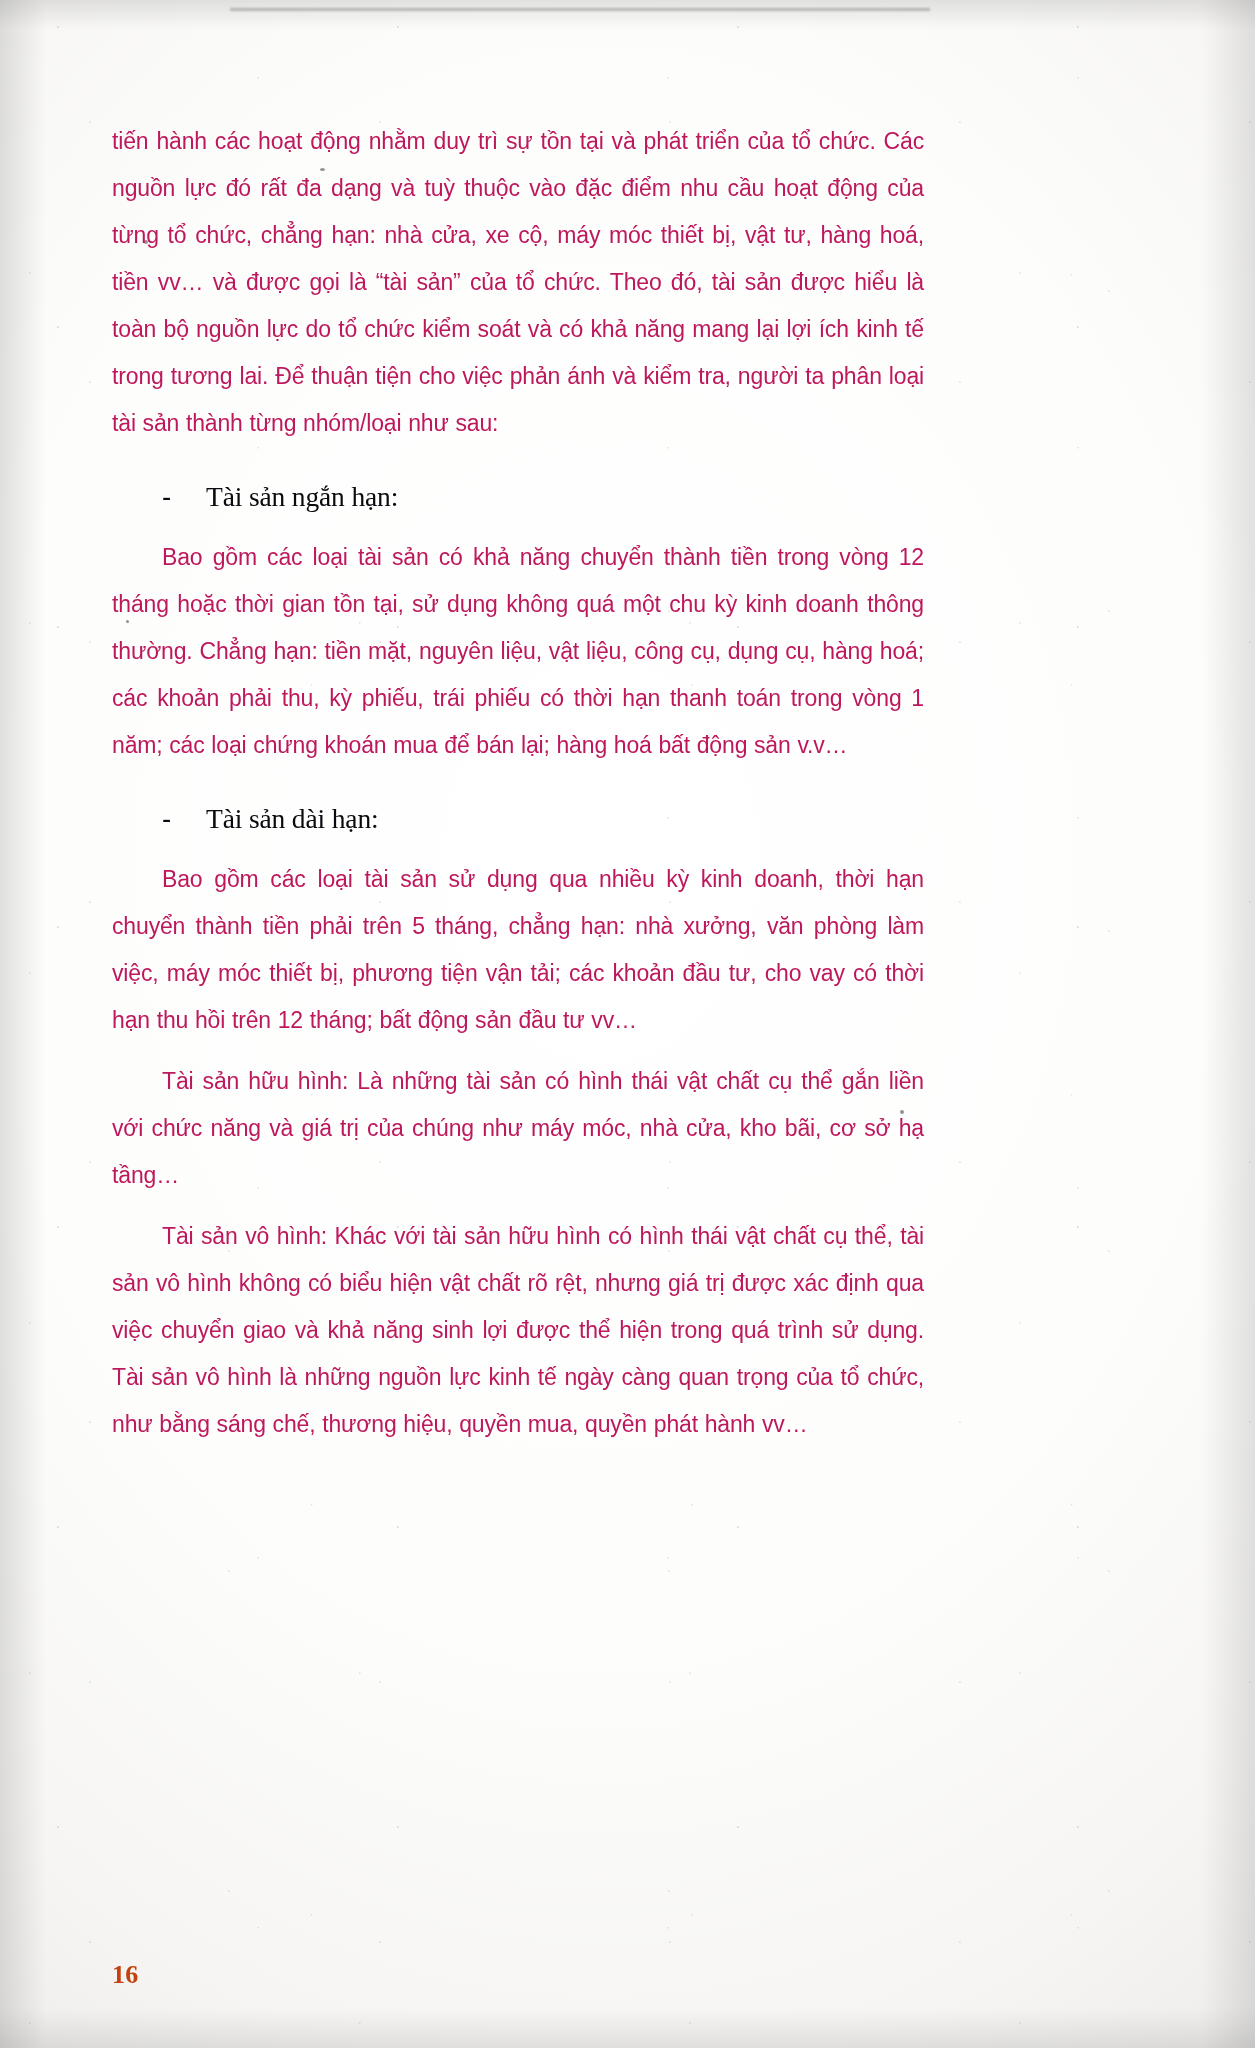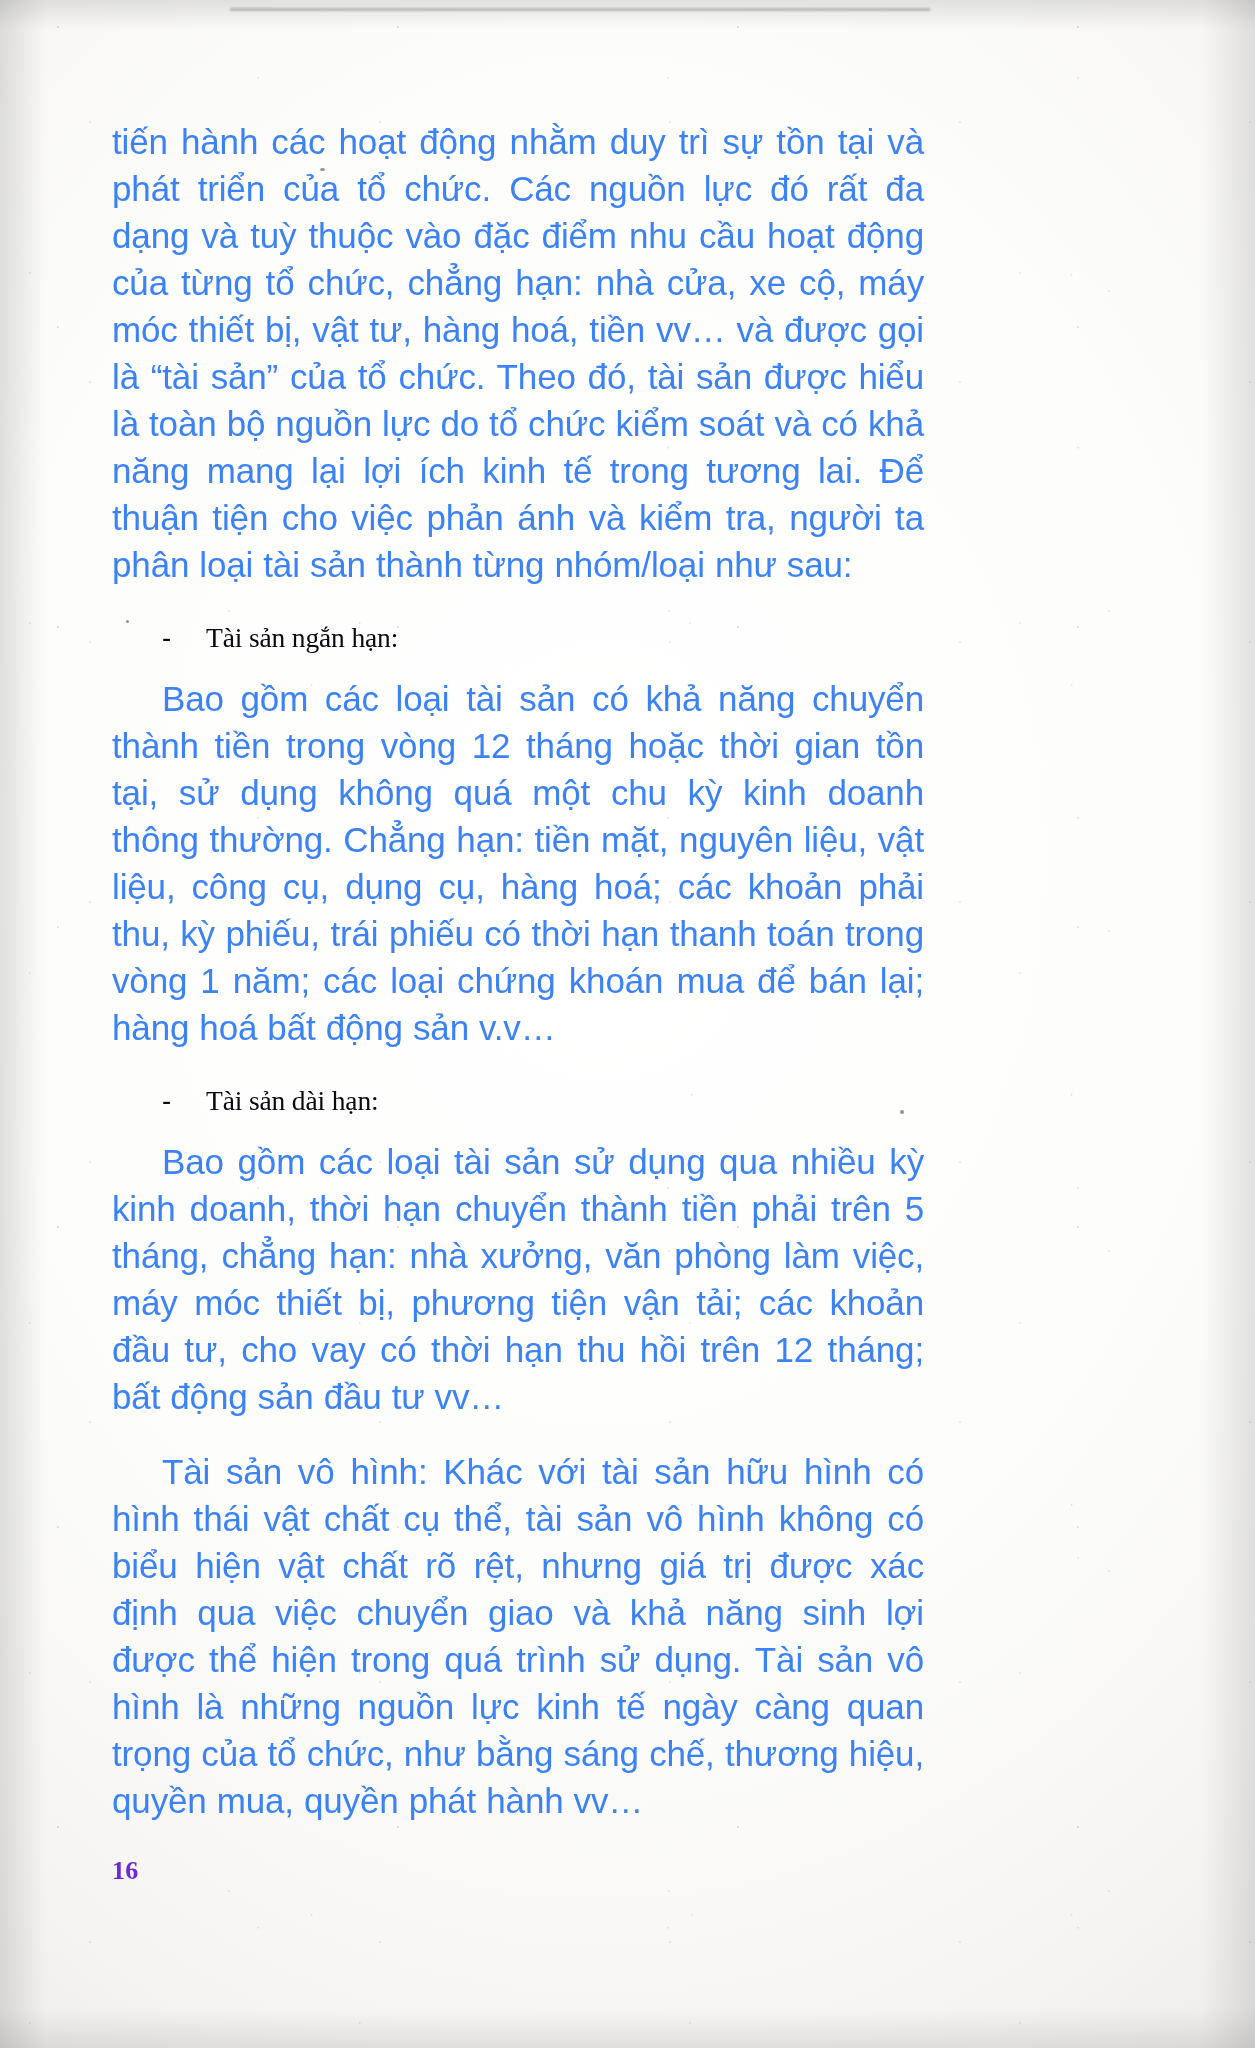--- a/index.html
+++ b/index.html
@@ -72,23 +72,23 @@
 
   .content {
     position: absolute;
     left: 112px;
     top: 118px;
     width: 812px;
   }
 
   .para {
     margin: 0;
-    font-size: 35px;
+    font-size: 23px;
     line-height: 47px;
-    color: #3b82f6;
+    color: #be185d;
     text-align: justify;
     text-justify: inter-word;
     letter-spacing: -0.15px;
     word-spacing: 0.5px;
     -webkit-font-smoothing: none;
   }
 
   .para.first { text-indent: 0; }
   .para.indent { text-indent: 50px; }
 
@@ -111,24 +111,24 @@
   }
   .bullet-text {
     flex: 1 1 auto;
     padding-left: 16px;
     font-family: Liberation Serif, serif;
   }
 
   .page-number {
     position: absolute;
     left: 112px;
-    top: 1856px;
+    top: 1960px;
     font-size: 26px;
     font-weight: 700;
-    color: #6d28d9;
+    color: #c2410c;
     letter-spacing: 0.3px;
     font-family: "Liberation Serif", serif;
   }
 
   
   .speckle {
     position: absolute;
     inset: 0;
     pointer-events: none;
     opacity: 0.5;
@@ -188,20 +188,21 @@
       <span class="bullet-dash">-</span>
       <span class="bullet-text">Tài sản dài hạn:</span>
     </div>
 
     <div class="gap-sm"></div>
 
     <p class="para indent">Bao gồm các loại tài sản sử dụng qua nhiều kỳ kinh doanh, thời hạn chuyển thành tiền phải trên 5 tháng, chẳng hạn: nhà xưởng, văn phòng làm việc, máy móc thiết bị, phương tiện vận tải; các khoản đầu tư, cho vay có thời hạn thu hồi trên 12 tháng; bất động sản đầu tư vv…</p>
 
     <div class="gap-sm"></div>
 
+    <p class="para indent">Tài sản hữu hình: Là những tài sản có hình thái vật chất cụ thể gắn liền với chức năng và giá trị của chúng như máy móc, nhà cửa, kho bãi, cơ sở hạ tầng…</p>
 
     <div class="gap-sm"></div>
 
     <p class="para indent">Tài sản vô hình: Khác với tài sản hữu hình có hình thái vật chất cụ thể, tài sản vô hình không có biểu hiện vật chất rõ rệt, nhưng giá trị được xác định qua việc chuyển giao và khả năng sinh lợi được thể hiện trong quá trình sử dụng. Tài sản vô hình là những nguồn lực kinh tế ngày càng quan trọng của tổ chức, như bằng sáng chế, thương hiệu, quyền mua, quyền phát hành vv…</p>
 
     <div class="gap-sm"></div>
 
 
   </div>
 

